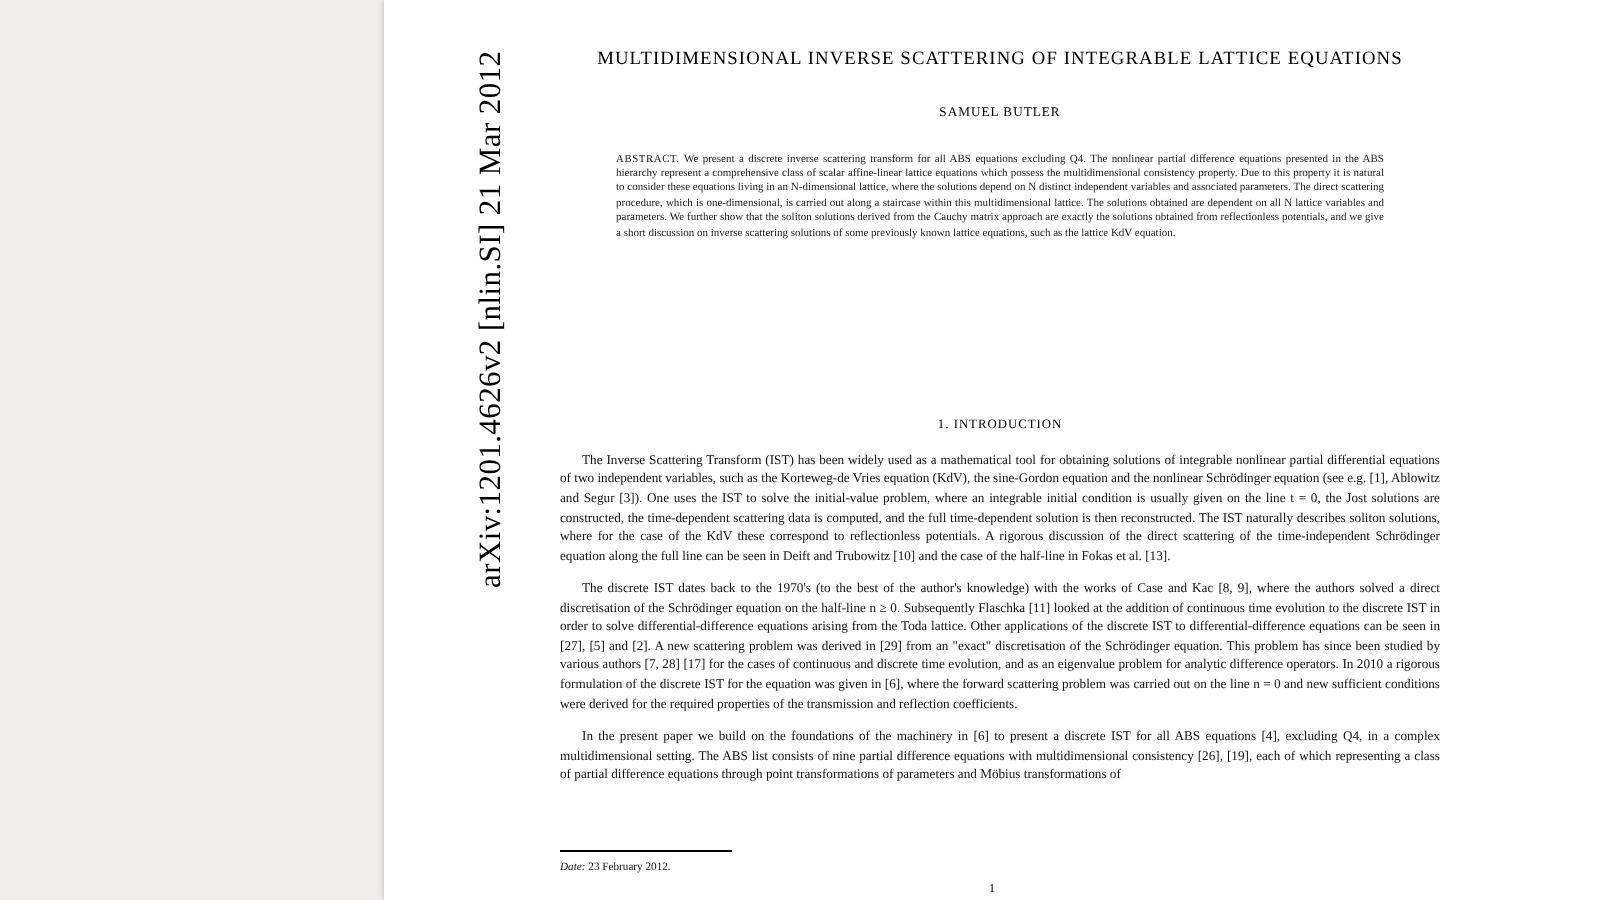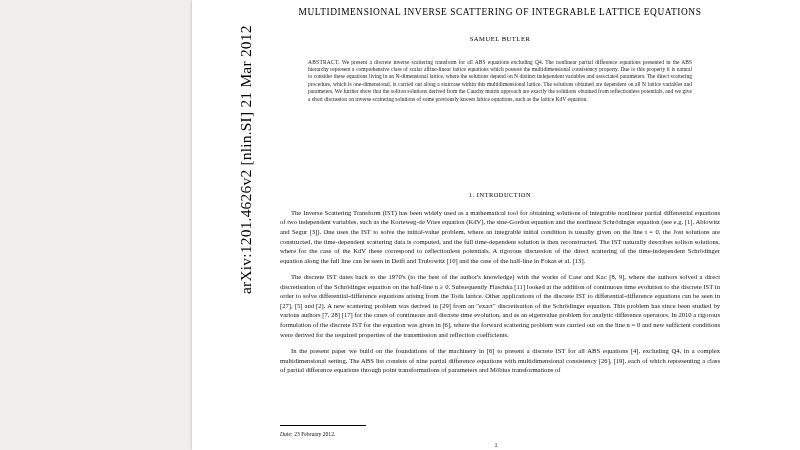--- a/index.html
+++ b/index.html
@@ -42,21 +42,21 @@
     left: 88px;
     top: 0;
     width: 440px;
     height: 450px;
   }
   .title {
     text-align: center;
     font-size: 9.4px;
     letter-spacing: 0.55px;
     line-height: 12.5px;
-    margin-top: 6px;
+    margin-top: 24px;
     font-variant: small-caps;
     text-transform: uppercase;
     font-weight: normal;
   }
   .author {
     text-align: center;
     font-size: 6.6px;
     letter-spacing: 0.5px;
     margin-top: 16px;
     text-transform: uppercase;

